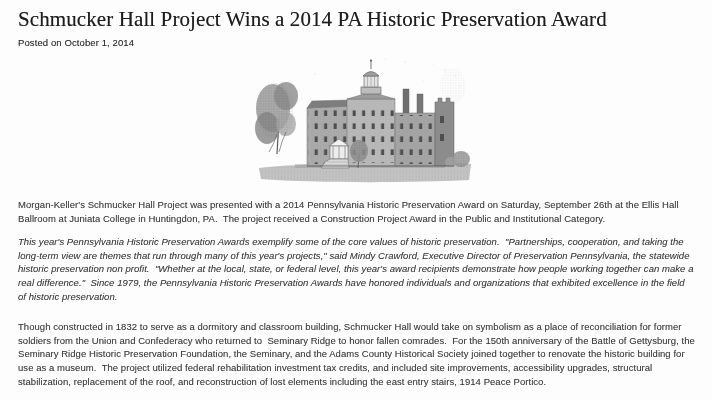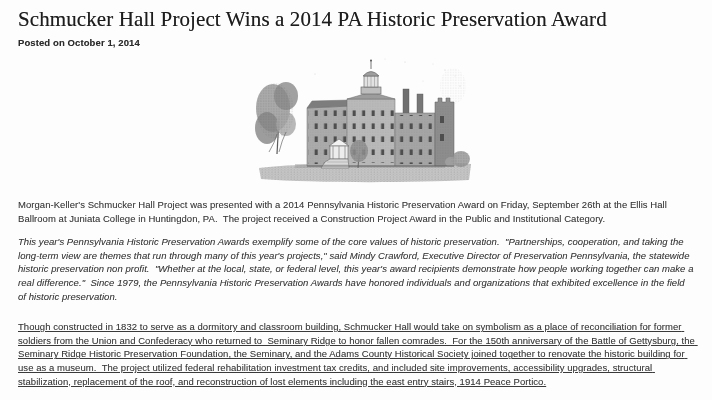--- a/index.html
+++ b/index.html
@@ -17,21 +17,21 @@
     font-size: 21px;
     line-height: 25px;
     color: #1d1d1d;
     margin: 0;
     letter-spacing: 0.1px;
     text-shadow: 0 0 0.5px rgba(30,30,30,0.55);
     white-space: nowrap;
   }
   .posted {
     font-size: 9.5px;
-    font-weight: 700;
+    font-weight: 400;
     color: #2c2c2c;
     margin-top: 5px;
     letter-spacing: 0.1px;
     text-shadow: 0 0 0.4px rgba(40,40,40,0.4);
   }
   .figure {
     width: 220px; height: 128px;
     margin: 8px auto 0;
     transform: translateX(8px);
   }
@@ -40,21 +40,21 @@
     font-size: 9.5px;
     line-height: 13.6px;
     color: #3a3a3a;
     margin: 0;
     white-space: pre-wrap;
     letter-spacing: 0.05px;
     text-shadow: 0 0 0.4px rgba(55,55,55,0.35);
   }
   .para-1 { margin-top: 14px; }
   .para-2 { margin-top: 10px; font-style: italic; }
-  .para-3 { margin-top: 17px; text-decoration: underline; }
+  .para-3 { margin-top: 17px; }
 </style>
 </head>
 <body>
 
 <div class="page">
 
   <h1 class="title">Schmucker Hall Project Wins a 2014 PA Historic Preservation Award</h1>
 
   <div class="posted">Posted on October 1, 2014</div>
 
@@ -158,19 +158,19 @@
       </g>
 
       <ellipse cx="206" cy="103" rx="9" ry="8" fill="#919191" opacity="0.8"></ellipse>
       <ellipse cx="196" cy="106" rx="6" ry="5" fill="#a3a3a3" opacity="0.8"></ellipse>
       <ellipse cx="205" cy="103" rx="9" ry="8" fill="url(#stip)" opacity="0.9"></ellipse>
 
       <path d="M52,110 L199,110" stroke="#5f5f5f" stroke-width="0.8"></path>
     </svg>
   </figure>
 
-  <p class="para para-1">Morgan-Keller's Schmucker Hall Project was presented with a 2014 Pennsylvania Historic Preservation Award on Friday, September 26th at the Ellis Hall Ballroom at Juniata College in Huntingdon, PA.  The project received a Construction Project Award in the Public and Institutional Category.</p>
+  <p class="para para-1">Morgan-Keller's Schmucker Hall Project was presented with a 2014 Pennsylvania Historic Preservation Award on Saturday, September 26th at the Ellis Hall Ballroom at Juniata College in Huntingdon, PA.  The project received a Construction Project Award in the Public and Institutional Category.</p>
 
   <p class="para para-2">This year's Pennsylvania Historic Preservation Awards exemplify some of the core values of historic preservation.  "Partnerships, cooperation, and taking the long-term view are themes that run through many of this year's projects," said Mindy Crawford, Executive Director of Preservation Pennsylvania, the statewide historic preservation non profit.  "Whether at the local, state, or federal level, this year's award recipients demonstrate how people working together can make a real difference."  Since 1979, the Pennsylvania Historic Preservation Awards have honored individuals and organizations that exhibited excellence in the field of historic preservation.</p>
 
   <p class="para para-3">Though constructed in 1832 to serve as a dormitory and classroom building, Schmucker Hall would take on symbolism as a place of reconciliation for former soldiers from the Union and Confederacy who returned to  Seminary Ridge to honor fallen comrades.  For the 150th anniversary of the Battle of Gettysburg, the Seminary Ridge Historic Preservation Foundation, the Seminary, and the Adams County Historical Society joined together to renovate the historic building for use as a museum.  The project utilized federal rehabilitation investment tax credits, and included site improvements, accessibility upgrades, structural stabilization, replacement of the roof, and reconstruction of lost elements including the east entry stairs, 1914 Peace Portico.</p>
 
 </div>
 
 </body></html>

